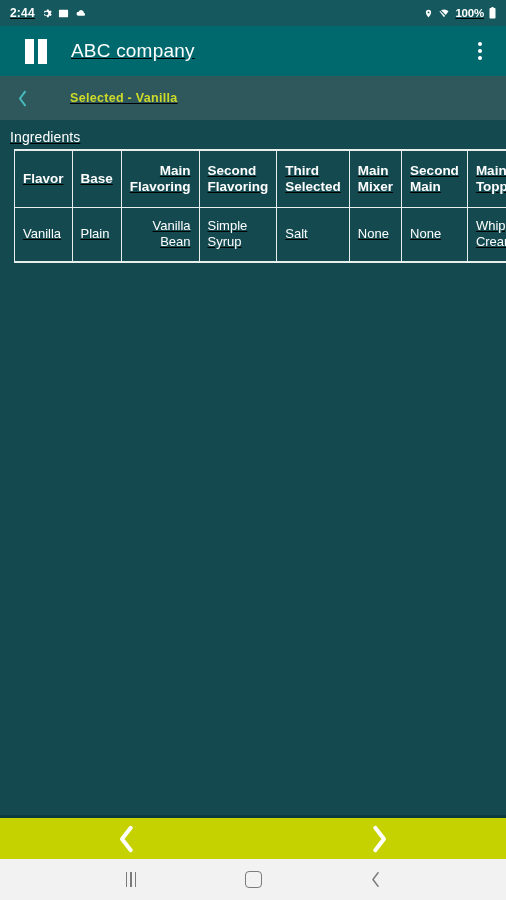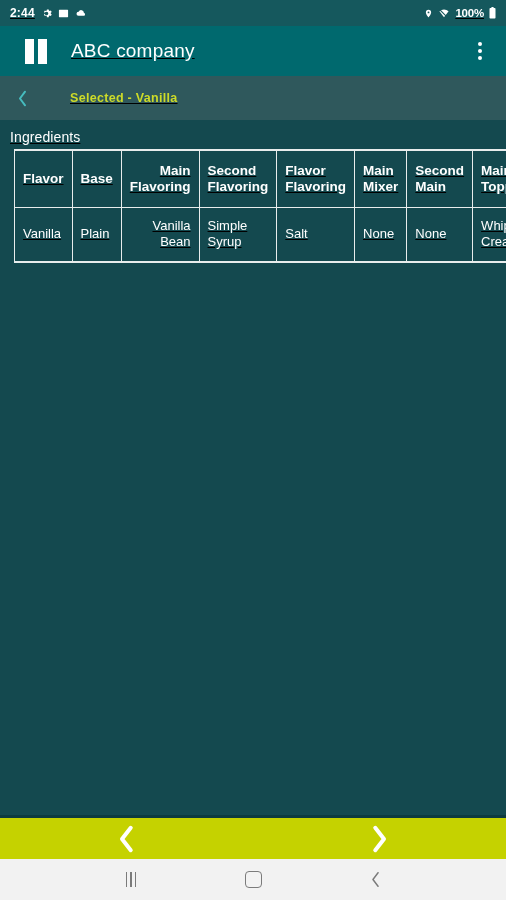--- a/index.html
+++ b/index.html
@@ -311,21 +311,21 @@
     <div class="section-label">Ingredients</div>
 
     <div class="table-wrap">
       <table class="ingredients">
         <tbody>
             <tr class="head">
           <td class="c0">Flavor</td>
           <td class="c1">Base</td>
           <td class="c2">Main Flavoring</td>
           <td class="c3">Second Flavoring</td>
-          <td class="c4">Flavor Flavoring</td>
+          <td class="c4">Third Selected</td>
           <td class="c5">Main Mixer</td>
           <td class="c6">Second Main</td>
           <td class="c7">Main Topping</td>
         </tr>
         <tr class="body">
           <td class="c0">Vanilla</td>
           <td class="c1">Plain</td>
           <td class="c2">Vanilla Bean</td>
           <td class="c3">Simple Syrup</td>
           <td class="c4">Salt</td>

